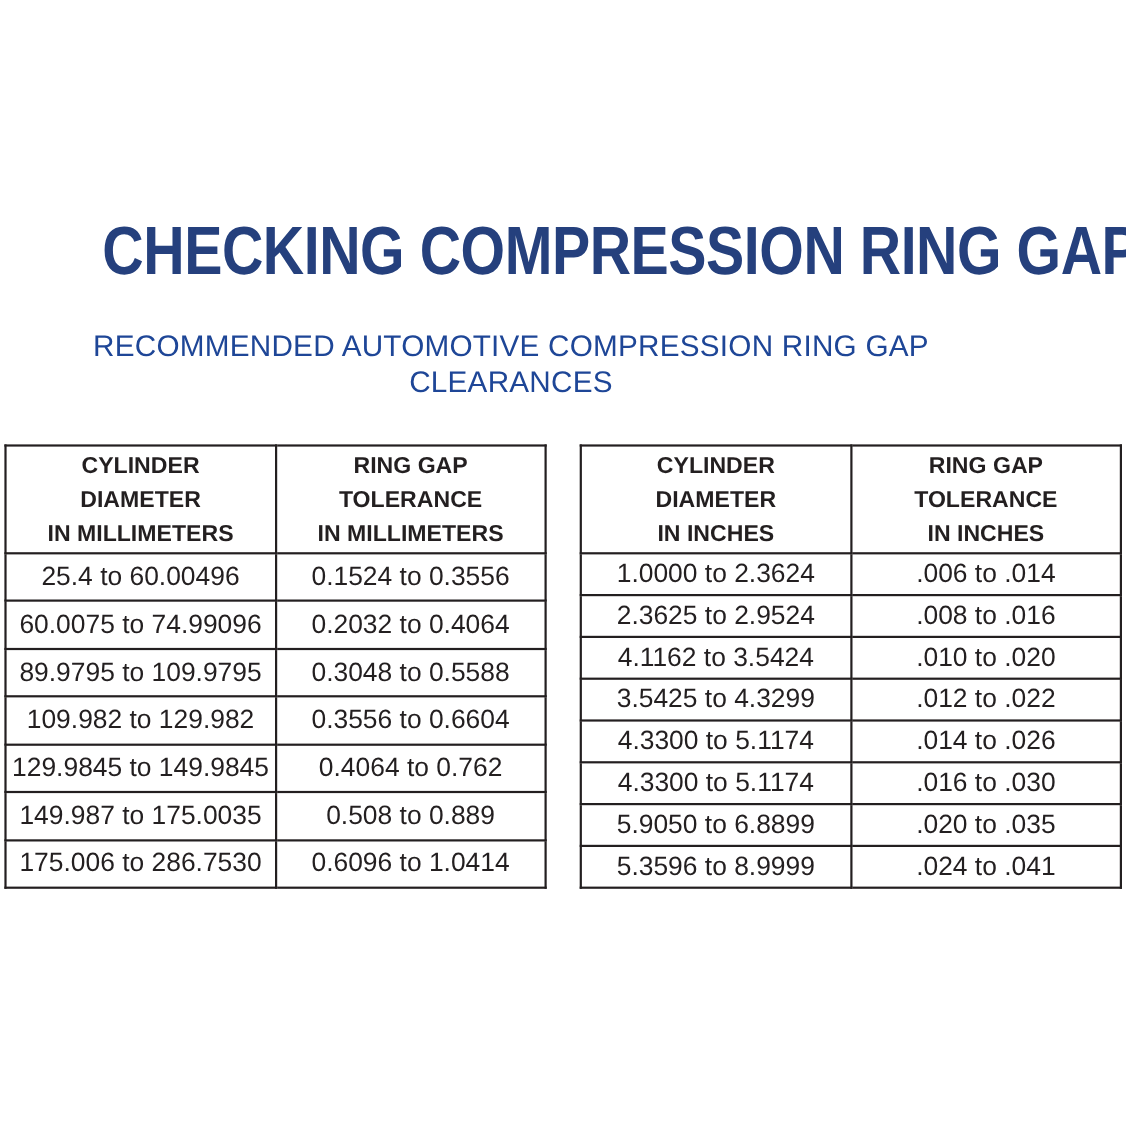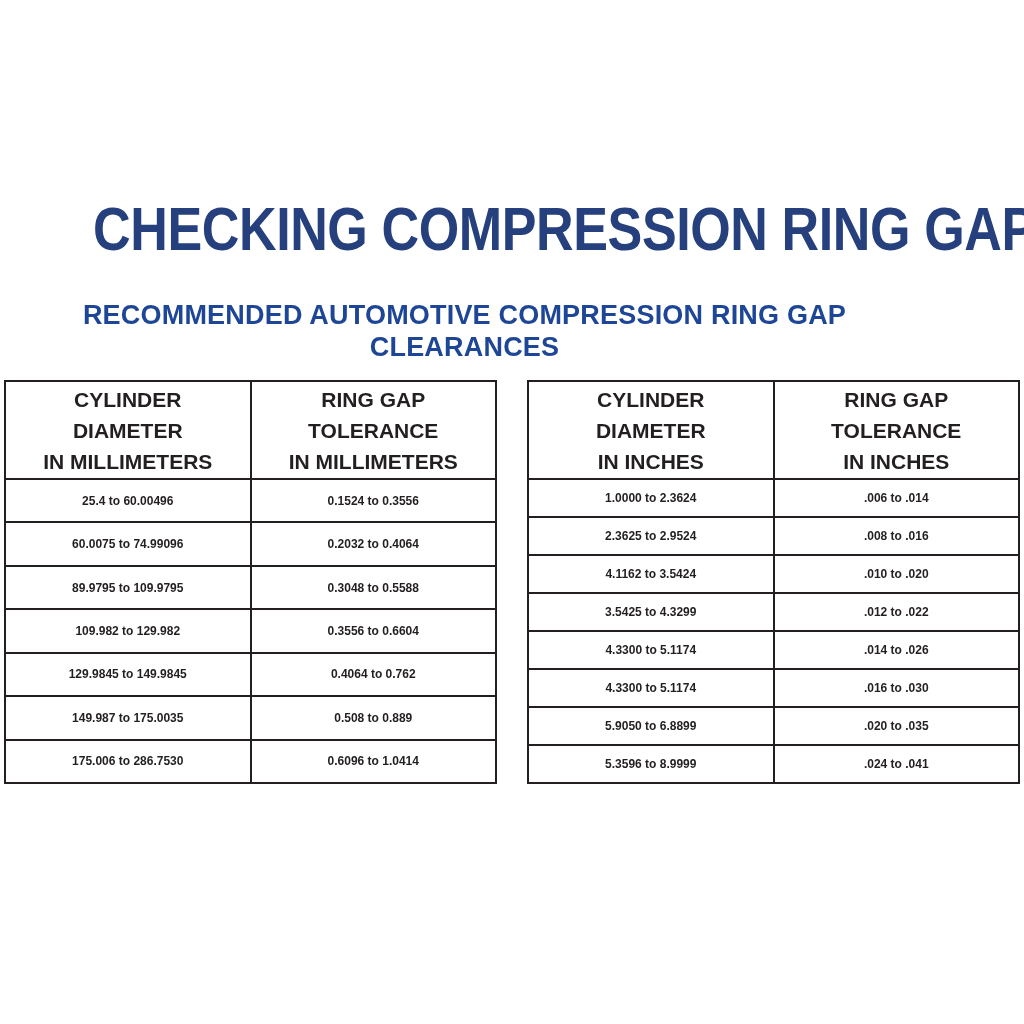--- a/index.html
+++ b/index.html
@@ -39,27 +39,27 @@
   }
   .subtitle {
     position: absolute;
     top: 299px;
     left: 0;
     width: 929px;
     margin: 0;
     text-align: center;
     font-size: 27px;
     line-height: 32px;
-    font-weight: bold;
+    font-weight: normal;
     letter-spacing: 0.2px;
     color: var(--subtitle-color);
   }
   .tables {
     position: absolute;
-    top: 380px;
+    top: 404px;
     left: 4px;
     display: flex;
     gap: 30px;
   }
   table.gap-table {
     border-collapse: collapse;
     width: 493px;
     table-layout: fixed;
     background: var(--bg-color);
   }
@@ -74,22 +74,22 @@
     height: 96px;
     vertical-align: middle;
     font-size: 21px;
     font-weight: bold;
   }
   table.gap-table th .hline {
     line-height: 31px;
   }
   table.gap-table td {
     height: 36px;
-    font-size: 12px;
-    font-weight: bold;
+    font-size: 24px;
+    font-weight: normal;
     vertical-align: middle;
   }
 </style>
 </head>
 <body>
 
 <div class="page">
 
   <h1 class="title"><span class="title-inner">CHECKING COMPRESSION RING GAPS</span></h1>
 

